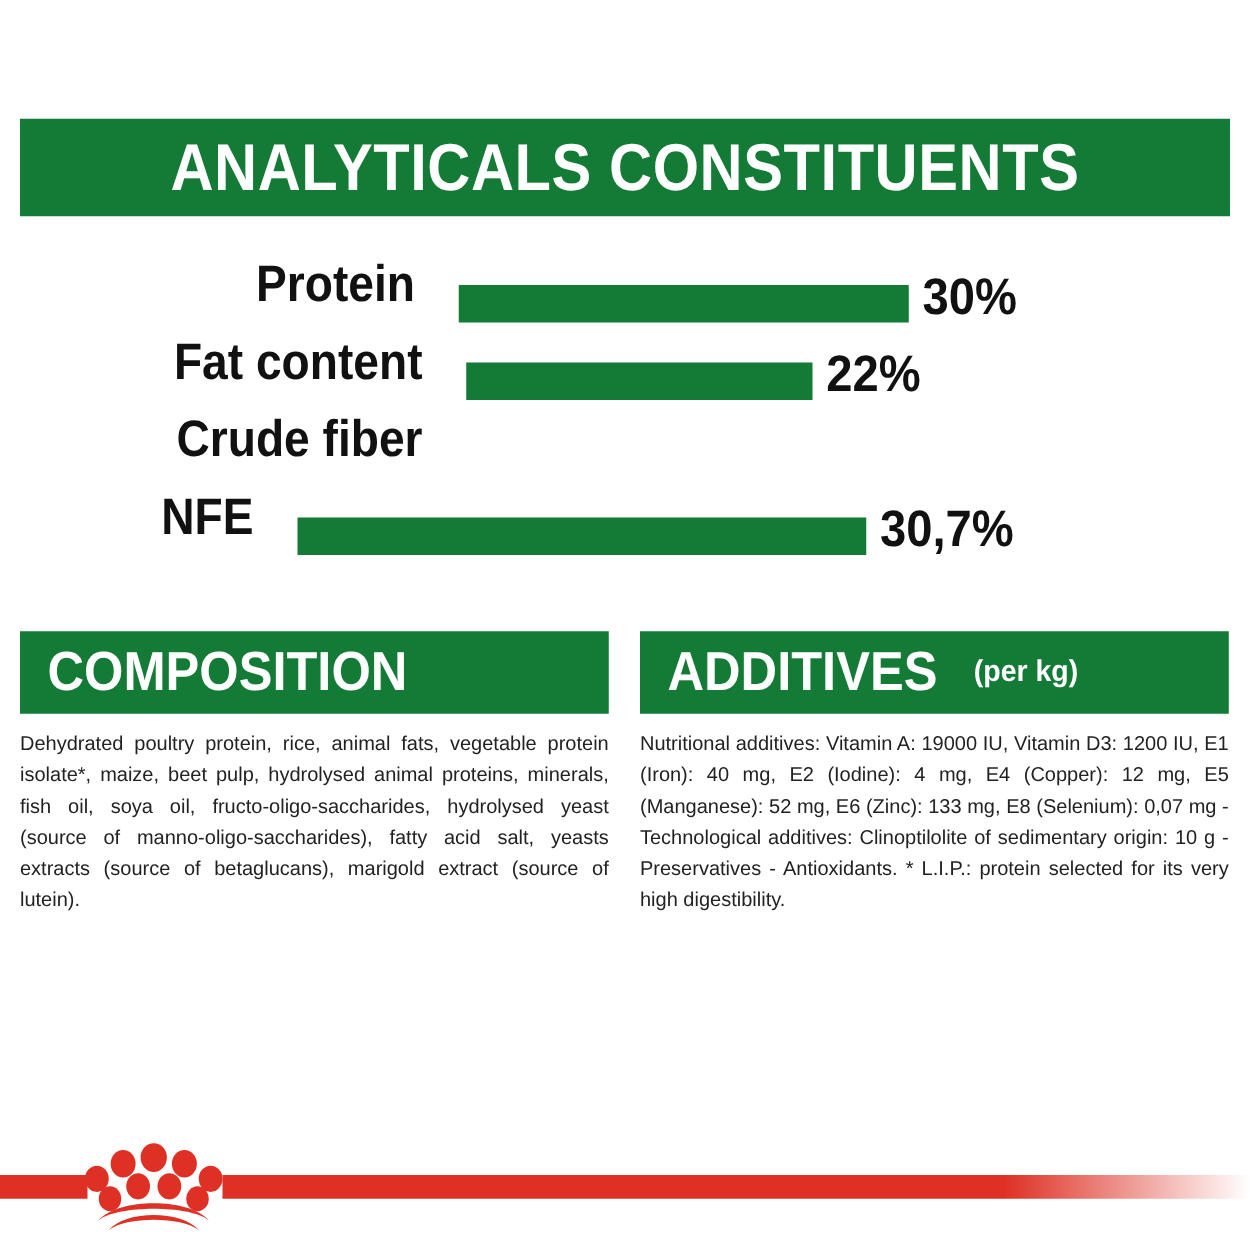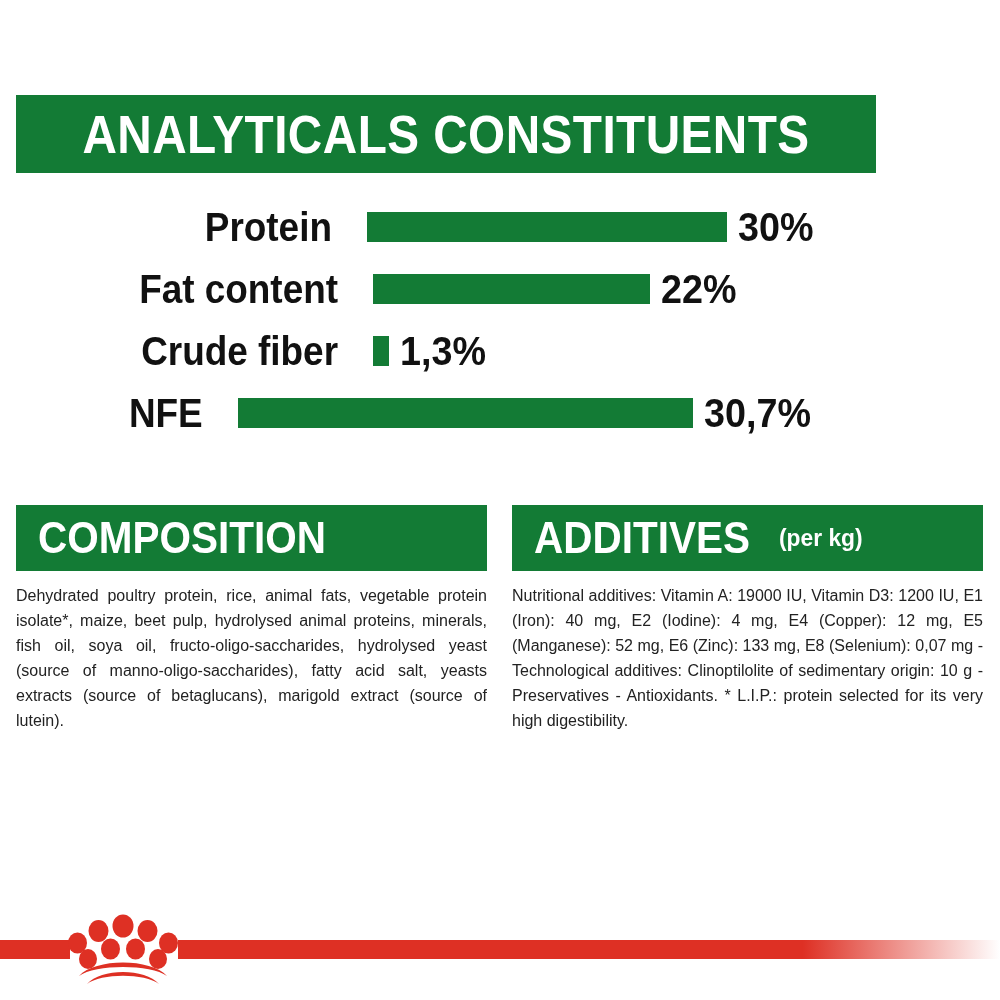--- a/index.html
+++ b/index.html
@@ -29,21 +29,21 @@
     letter-spacing: 0.5px;
     transform: scaleX(0.92);
     transform-origin: left center;
     white-space: nowrap;
   }
 
   #main-banner {
     position: absolute;
     left: 16px;
     top: 95px;
-    width: 860px;
+    width: 968px;
     height: 78px;
     justify-content: center;
   }
   #main-banner .banner-title {
     font-size: 53px;
     transform: scaleX(0.90);
     transform-origin: center center;
   }
 
   
@@ -68,21 +68,21 @@
     transform: scaleX(0.90);
     transform-origin: right center;
     white-space: nowrap;
     line-height: 1;
   }
   .bar-area {
     position: relative;
     flex: 1;
     height: 100%;
     display: flex;
-    align-items: center;
+    align-items: flex-end;
     padding-left: 35px;
     box-sizing: border-box;
   }
   .bar {
     height: 30px;
     background: #137B35;
     flex: none;
   }
   .bar-value {
     font-size: 41px;
@@ -196,24 +196,20 @@
   <div class="chart-row">
     <div class="row-label">Fat content</div>
     <div class="bar-area">
       <div class="bar" style="width:277px"></div>
       <div class="bar-value">22%</div>
     </div>
   </div>
 
   <div class="chart-row">
     <div class="row-label">Crude fiber</div>
-    <div class="bar-area">
-      <div class="bar" style="width:16px"></div>
-      <div class="bar-value">1,3%</div>
-    </div>
   </div>
 
   <div class="chart-row">
     <div class="row-label">NFE</div>
     <div class="bar-area">
       <div class="bar" style="width:455px"></div>
       <div class="bar-value">30,7%</div>
     </div>
   </div>
 

